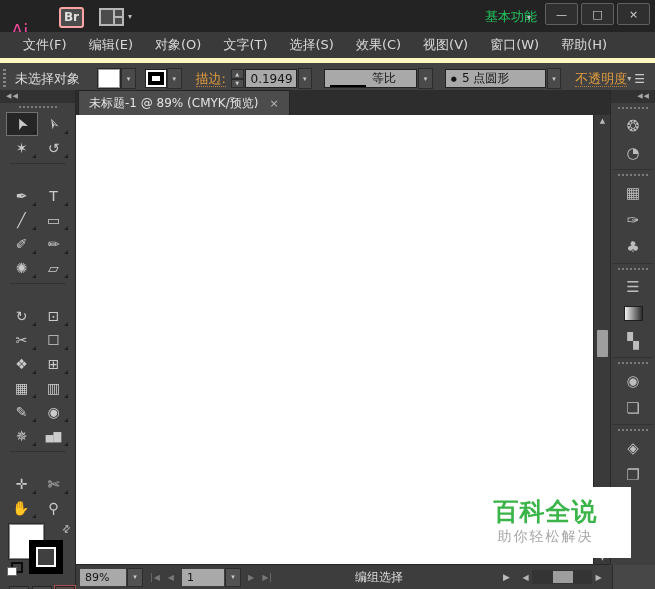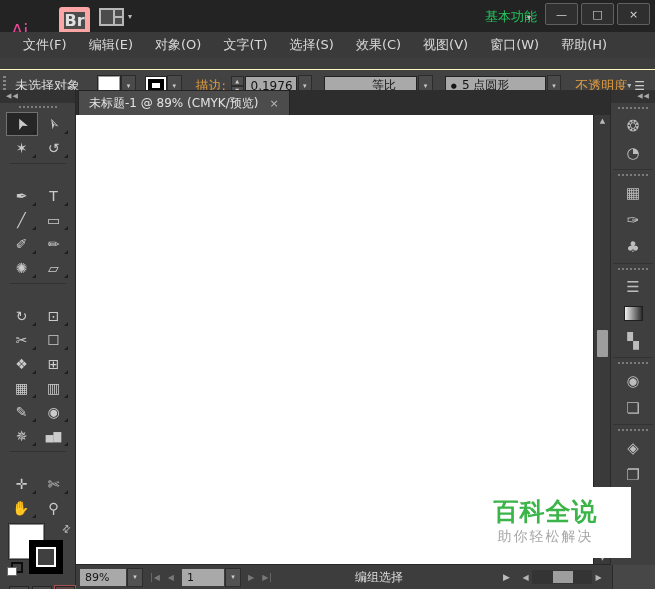--- a/index.html
+++ b/index.html
@@ -1,38 +1,38 @@
 <!DOCTYPE html>
 <html><head>
 <meta charset="utf-8">
 <style>
   html,body{margin:0;padding:0;background:#222;}
   .app{position:relative;width:655px;height:589px;background:#3d3d3d;overflow:hidden;
        font-family:"DejaVu Sans","Liberation Sans",sans-serif;-webkit-font-smoothing:antialiased;}
   
   .titlebar{position:absolute;left:0;top:0;right:0;height:32px;background:#232323;border-bottom:1px solid #151515;}
   .logo{position:absolute;left:11px;top:20px;color:#ec4899;font-size:18px;font-weight:normal;}
-  .br-btn{position:absolute;left:59px;top:7px;width:21px;height:17px;background:#4c4c4c;border:5px solid #fca5a5;
-          border-radius:3px;color:#e0e0e0;font-size:16px;font-weight:bold;text-align:center;line-height:17px;}
+  .br-btn{position:absolute;left:59px;top:7px;width:21px;height:17px;background:#4c4c4c;border:2px solid #fca5a5;
+          border-radius:3px;color:#e0e0e0;font-size:12px;font-weight:bold;text-align:center;line-height:17px;}
   .ws-icon{position:absolute;left:99px;top:8px;width:21px;height:14px;border:2px solid #b7b7b7;background:#4c4c4c;}
   .ws-icon::before{content:"";position:absolute;top:0;bottom:0;left:55%;border-left:2px solid #b7b7b7;}
   .ws-icon::after{content:"";position:absolute;left:58%;right:0;top:42%;border-top:2px solid #b7b7b7;}
   .caret{color:#bbb;font-size:8px;}
   .ws-caret{position:absolute;left:128px;top:12px;}
   .ws-label{position:absolute;left:485px;top:8px;color:#22c55e;font-size:13px;}
   .ws-label-caret{position:absolute;left:527px;top:13px;}
   .winbtns{position:absolute;right:5px;top:3px;display:flex;gap:3px;}
   .winbtn{width:31px;height:20px;background:#2f2f2f;border:1px solid #606060;border-radius:2px;color:#d6d6d6;
           font-size:11px;display:flex;align-items:center;justify-content:center;line-height:1;}
   
   .menubar{position:absolute;left:0;top:32px;right:0;height:26px;background:#3a3a3a;display:flex;align-items:center;padding-left:12px;}
   .menu-item{color:#d9d9d9;font-size:13px;padding:0 11px;white-space:nowrap;}
   
-  .controlbar{position:absolute;left:0;top:58px;right:0;height:31px;background:#424242;border-top:1px solid #fef9c3;
-              border-bottom:1px solid #1f1f1f;display:flex;align-items:center;margin-top:11px;}
+  .controlbar{position:absolute;left:0;top:58px;right:0;height:31px;background:#424242;border-top:5px solid #fef9c3;
+              border-bottom:1px solid #1f1f1f;display:flex;align-items:center;}
   .cgrip{width:3px;height:20px;margin-left:3px;background:repeating-linear-gradient(180deg,#868686 0 2px,transparent 2px 4px);}
   .cb-label{color:#dcdcdc;font-size:13px;margin-left:9px;white-space:nowrap;}
   .cb-swatch{width:21px;height:17px;background:#fff;border:1px solid #9a9a9a;box-shadow:0 0 0 1px #262626;margin-left:18px;}
   .cb-stroke{width:21px;height:17px;background:#fff;position:relative;box-shadow:0 0 0 1px #262626;margin-left:10px;}
   .cb-stroke::after{content:"";position:absolute;inset:2px;border:4px solid #000;background:#fff;}
   .cb-drop{width:13px;height:19px;display:flex;align-items:center;justify-content:center;color:#c9c9c9;font-size:7px;
            background:#4a4a4a;border:1px solid #2c2c2c;margin-left:1px;}
   .link{color:#e09c3f;font-size:13px;border-bottom:1px dotted #b7813a;margin-left:14px;white-space:nowrap;line-height:15px;}
   .stepper{width:13px;height:19px;display:flex;flex-direction:column;margin-left:5px;}
   .step{flex:1;font-size:5px;color:#ccc;background:#4e4e4e;border:1px solid #2c2c2c;display:flex;align-items:center;justify-content:center;}
@@ -144,21 +144,21 @@
     <span class="cb-label">未选择对象</span>
     <div class="cb-swatch"></div>
     <div class="cb-drop">▾</div>
     <div class="cb-stroke"></div>
     <div class="cb-drop">▾</div>
     <span class="link">描边:</span>
     <div class="stepper">
       <div class="step">▲</div>
       <div class="step">▼</div>
     </div>
-    <div class="cfield wfield">0.1976</div>
+    <div class="cfield wfield">0.1949</div>
     <div class="cb-drop">▾</div>
     <div class="cfield pfield">
       <span class="pline"></span>
       <span>等比</span>
     </div>
     <div class="cb-drop">▾</div>
     <div class="cfield bfield">
       <span class="bullet">●</span>
       <span>5 点圆形</span>
     </div>

